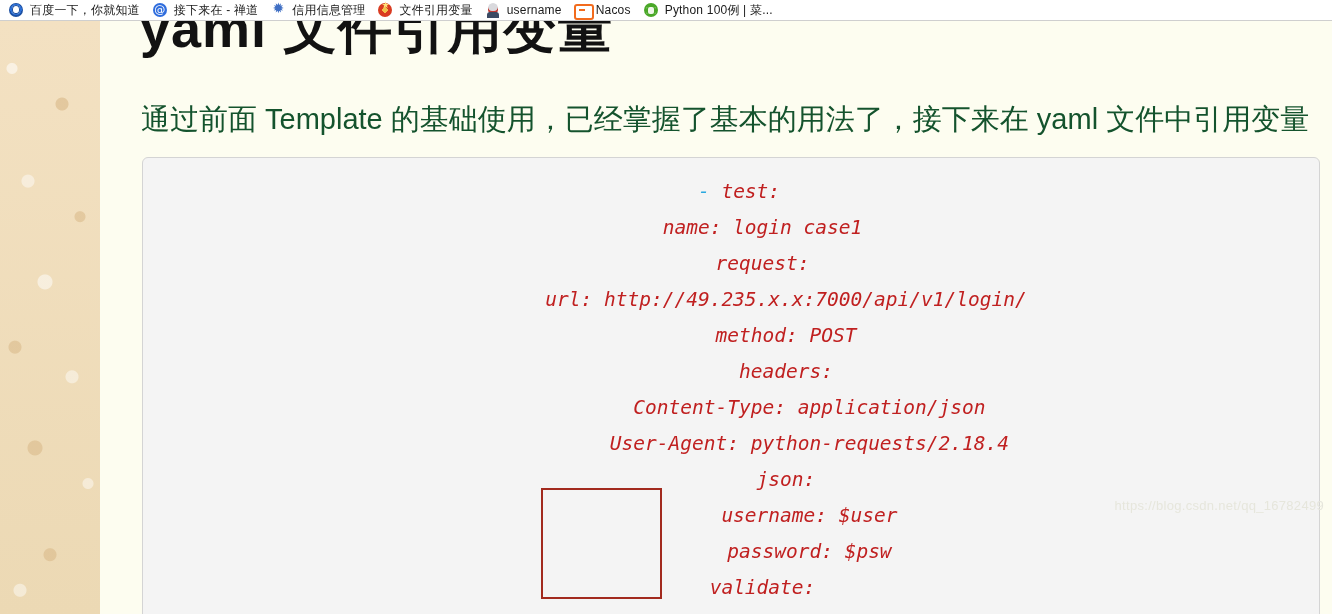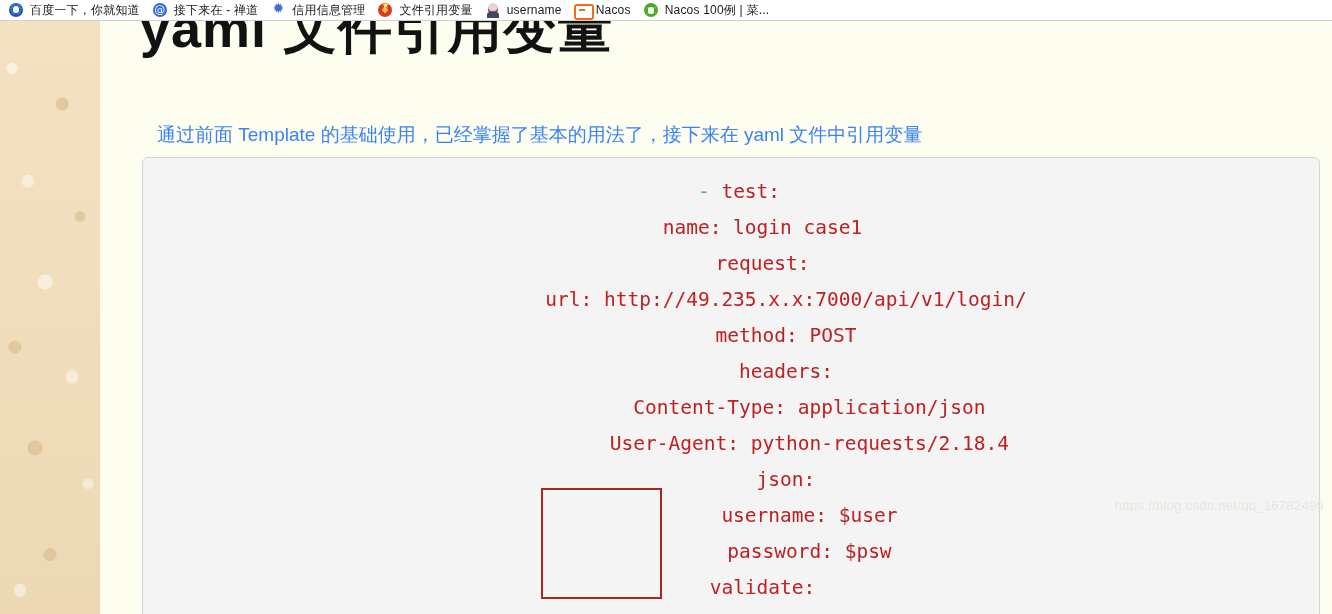--- a/index.html
+++ b/index.html
@@ -161,23 +161,23 @@
     font-weight: bold;
     color: #121212;
     letter-spacing: 1px;
     line-height: 62px;
     white-space: nowrap;
   }
 
   #intro-paragraph {
     position: absolute;
     left: 41px; top: 80px;
-    margin: 16px;
-    font-size: 19px;
-    color: #3b82f6;
+    margin: 0;
+    font-size: 29px;
+    color: #14532d;
     line-height: 36px;
     white-space: nowrap;
   }
 
   #code-block {
     position: absolute;
     left: 42px; top: 136px;
     width: 1178px; height: 470px;
     background: #f4f4f4;
     border: 1px solid #d4d4d4;
@@ -186,21 +186,21 @@
     overflow: hidden;
   }
   #code-lines {
     margin: 0;
     font-family: "DejaVu Sans Mono", "Liberation Mono", monospace;
     font-size: 19.5px;
     line-height: 36px;
     color: #c02020;
     white-space: pre;
   }
-  .code-line { display: block; height: 36px; }
+  .code-line { display: block; height: 36px; font-style: italic; }
   .tok-dash { color: #29a8df; }
 
   #highlight-box {
     position: absolute;
     left: 441px; top: 467px;
     width: 121px; height: 111px;
     border: 2px solid #a22a1e;
     background: transparent;
     pointer-events: none;
   }
@@ -245,21 +245,21 @@
     <span class="bm-label">username</span>
   </div>
 
   <div class="bm-item">
     <span class="bm-icon ico-nacos"></span>
     <span class="bm-label">Nacos</span>
   </div>
 
   <div class="bm-item">
     <span class="bm-icon ico-python"></span>
-    <span class="bm-label">Nacos 100例 | 菜...</span>
+    <span class="bm-label">Python 100例 | 菜...</span>
   </div>
 
 </div>
 
 <div id="page-area">
 
   <div id="paper-texture"></div>
 
   <div id="content">
 

